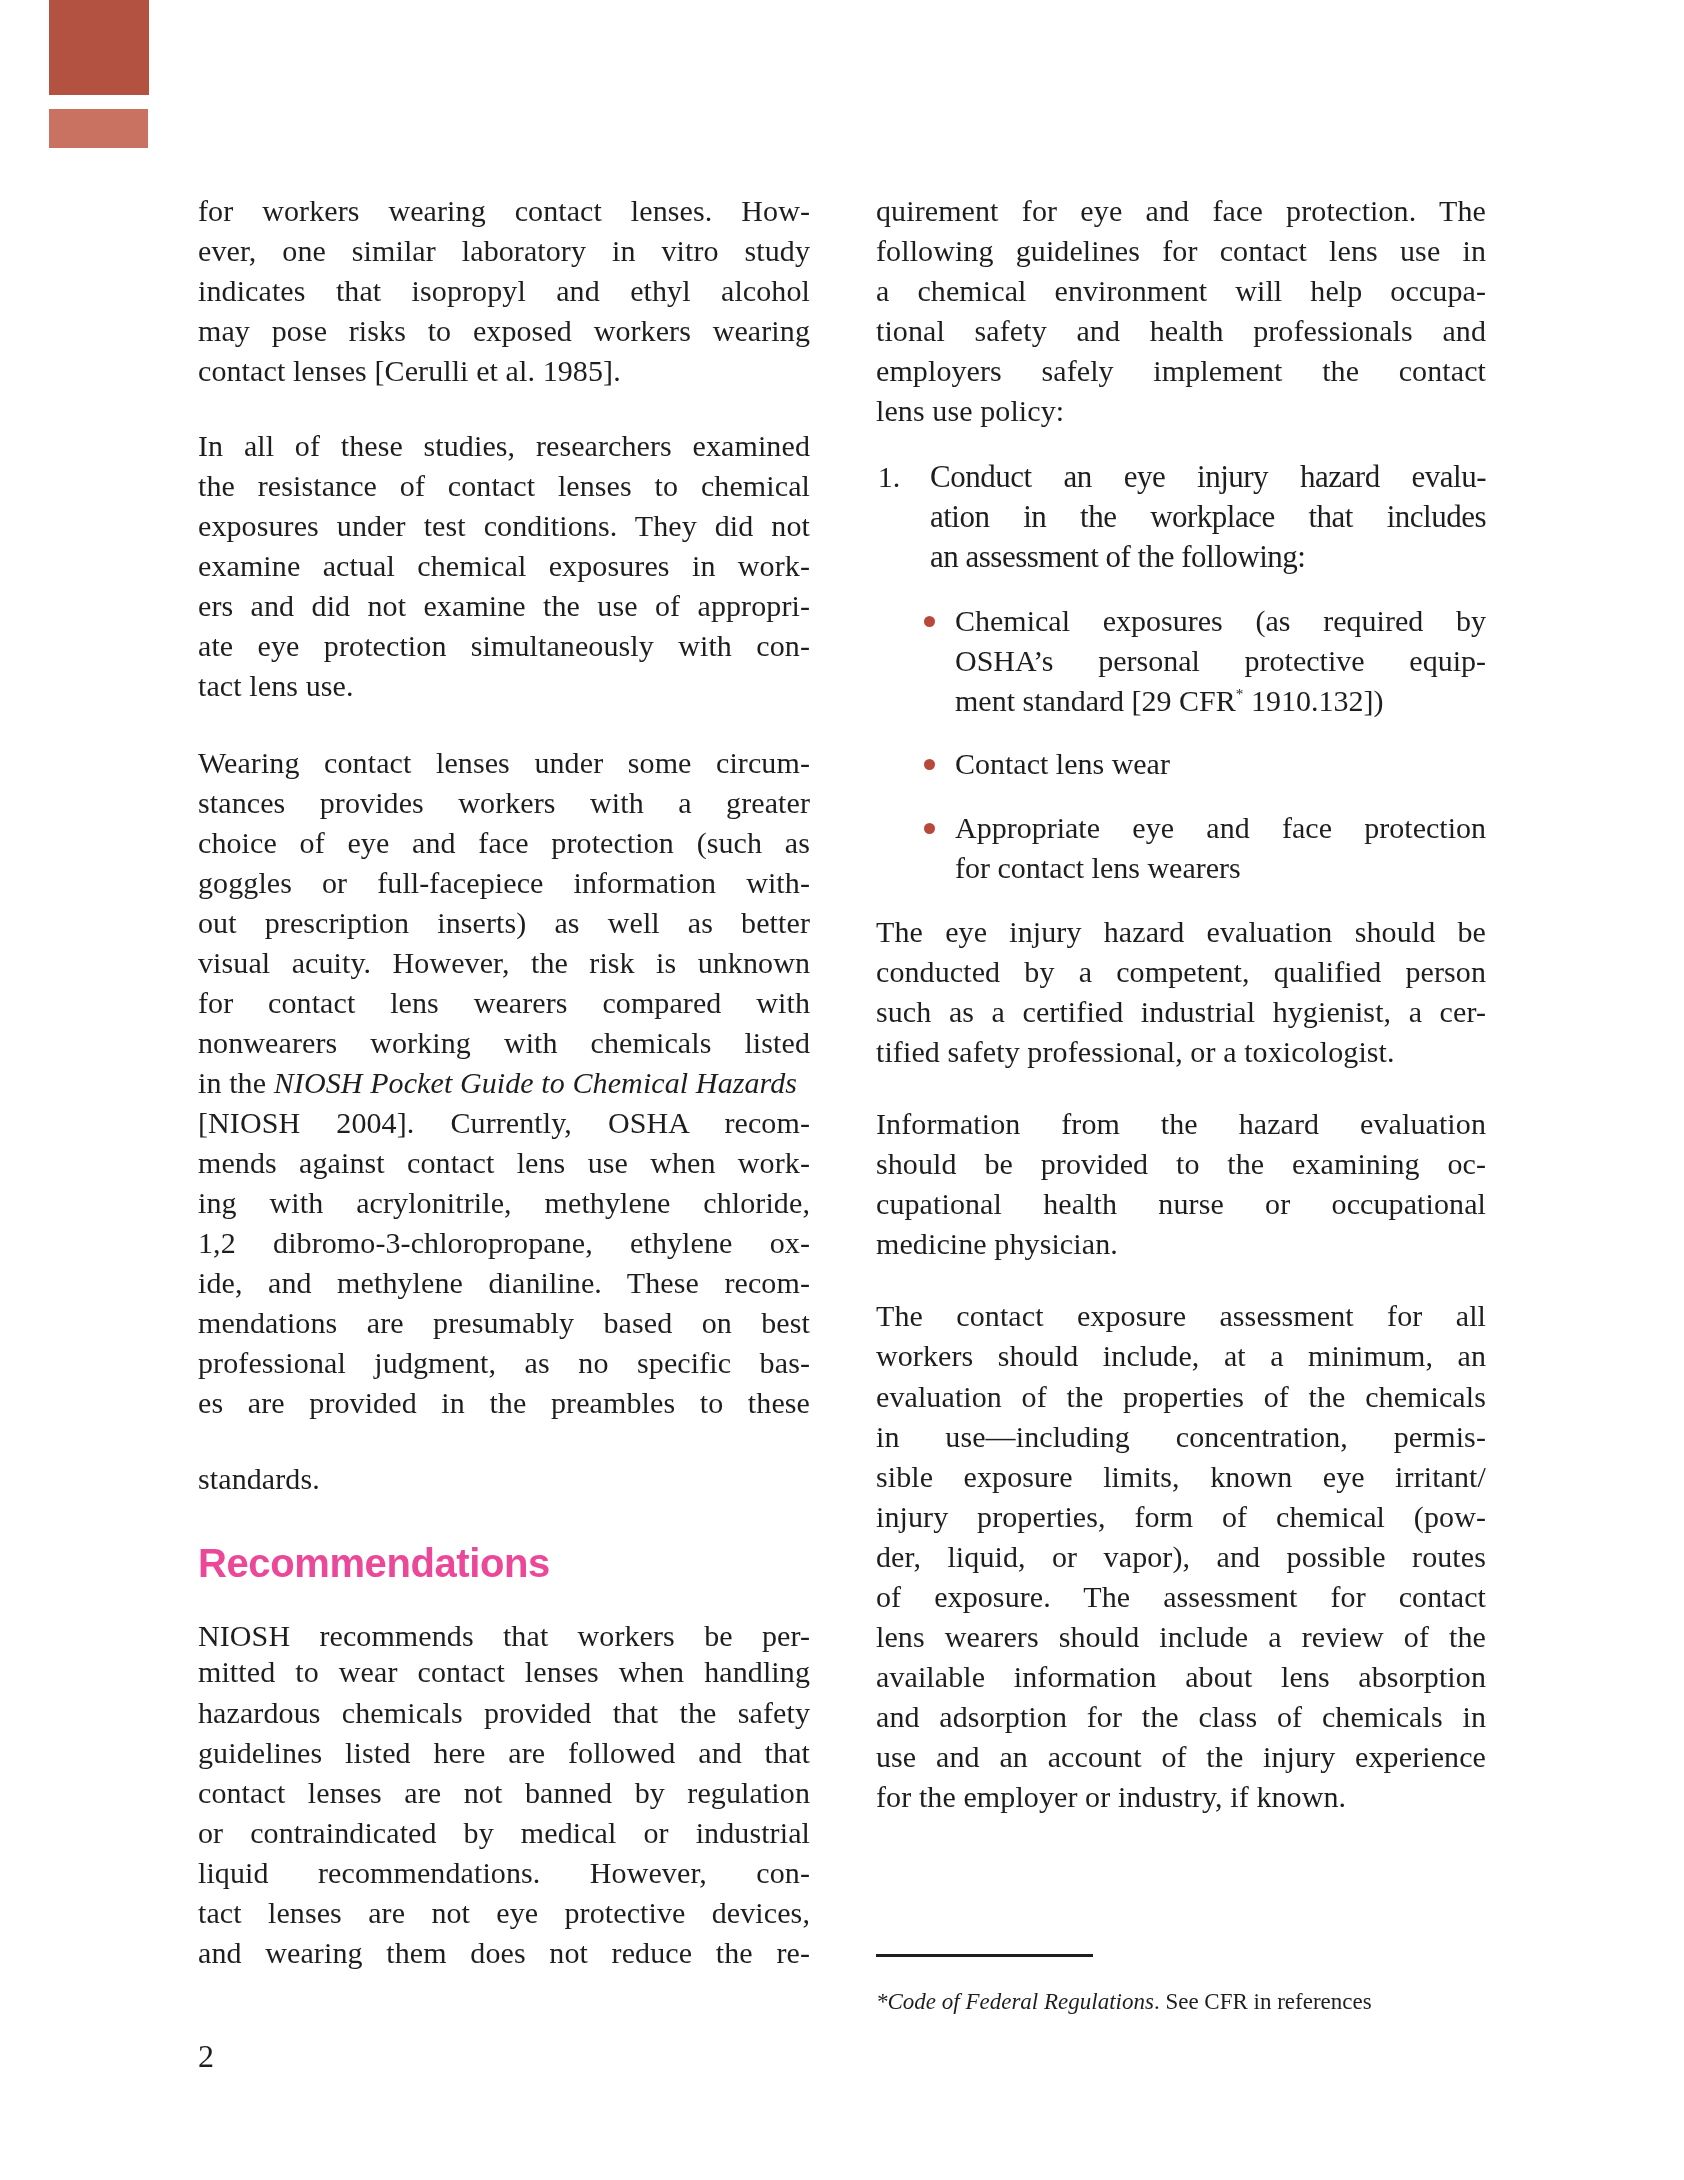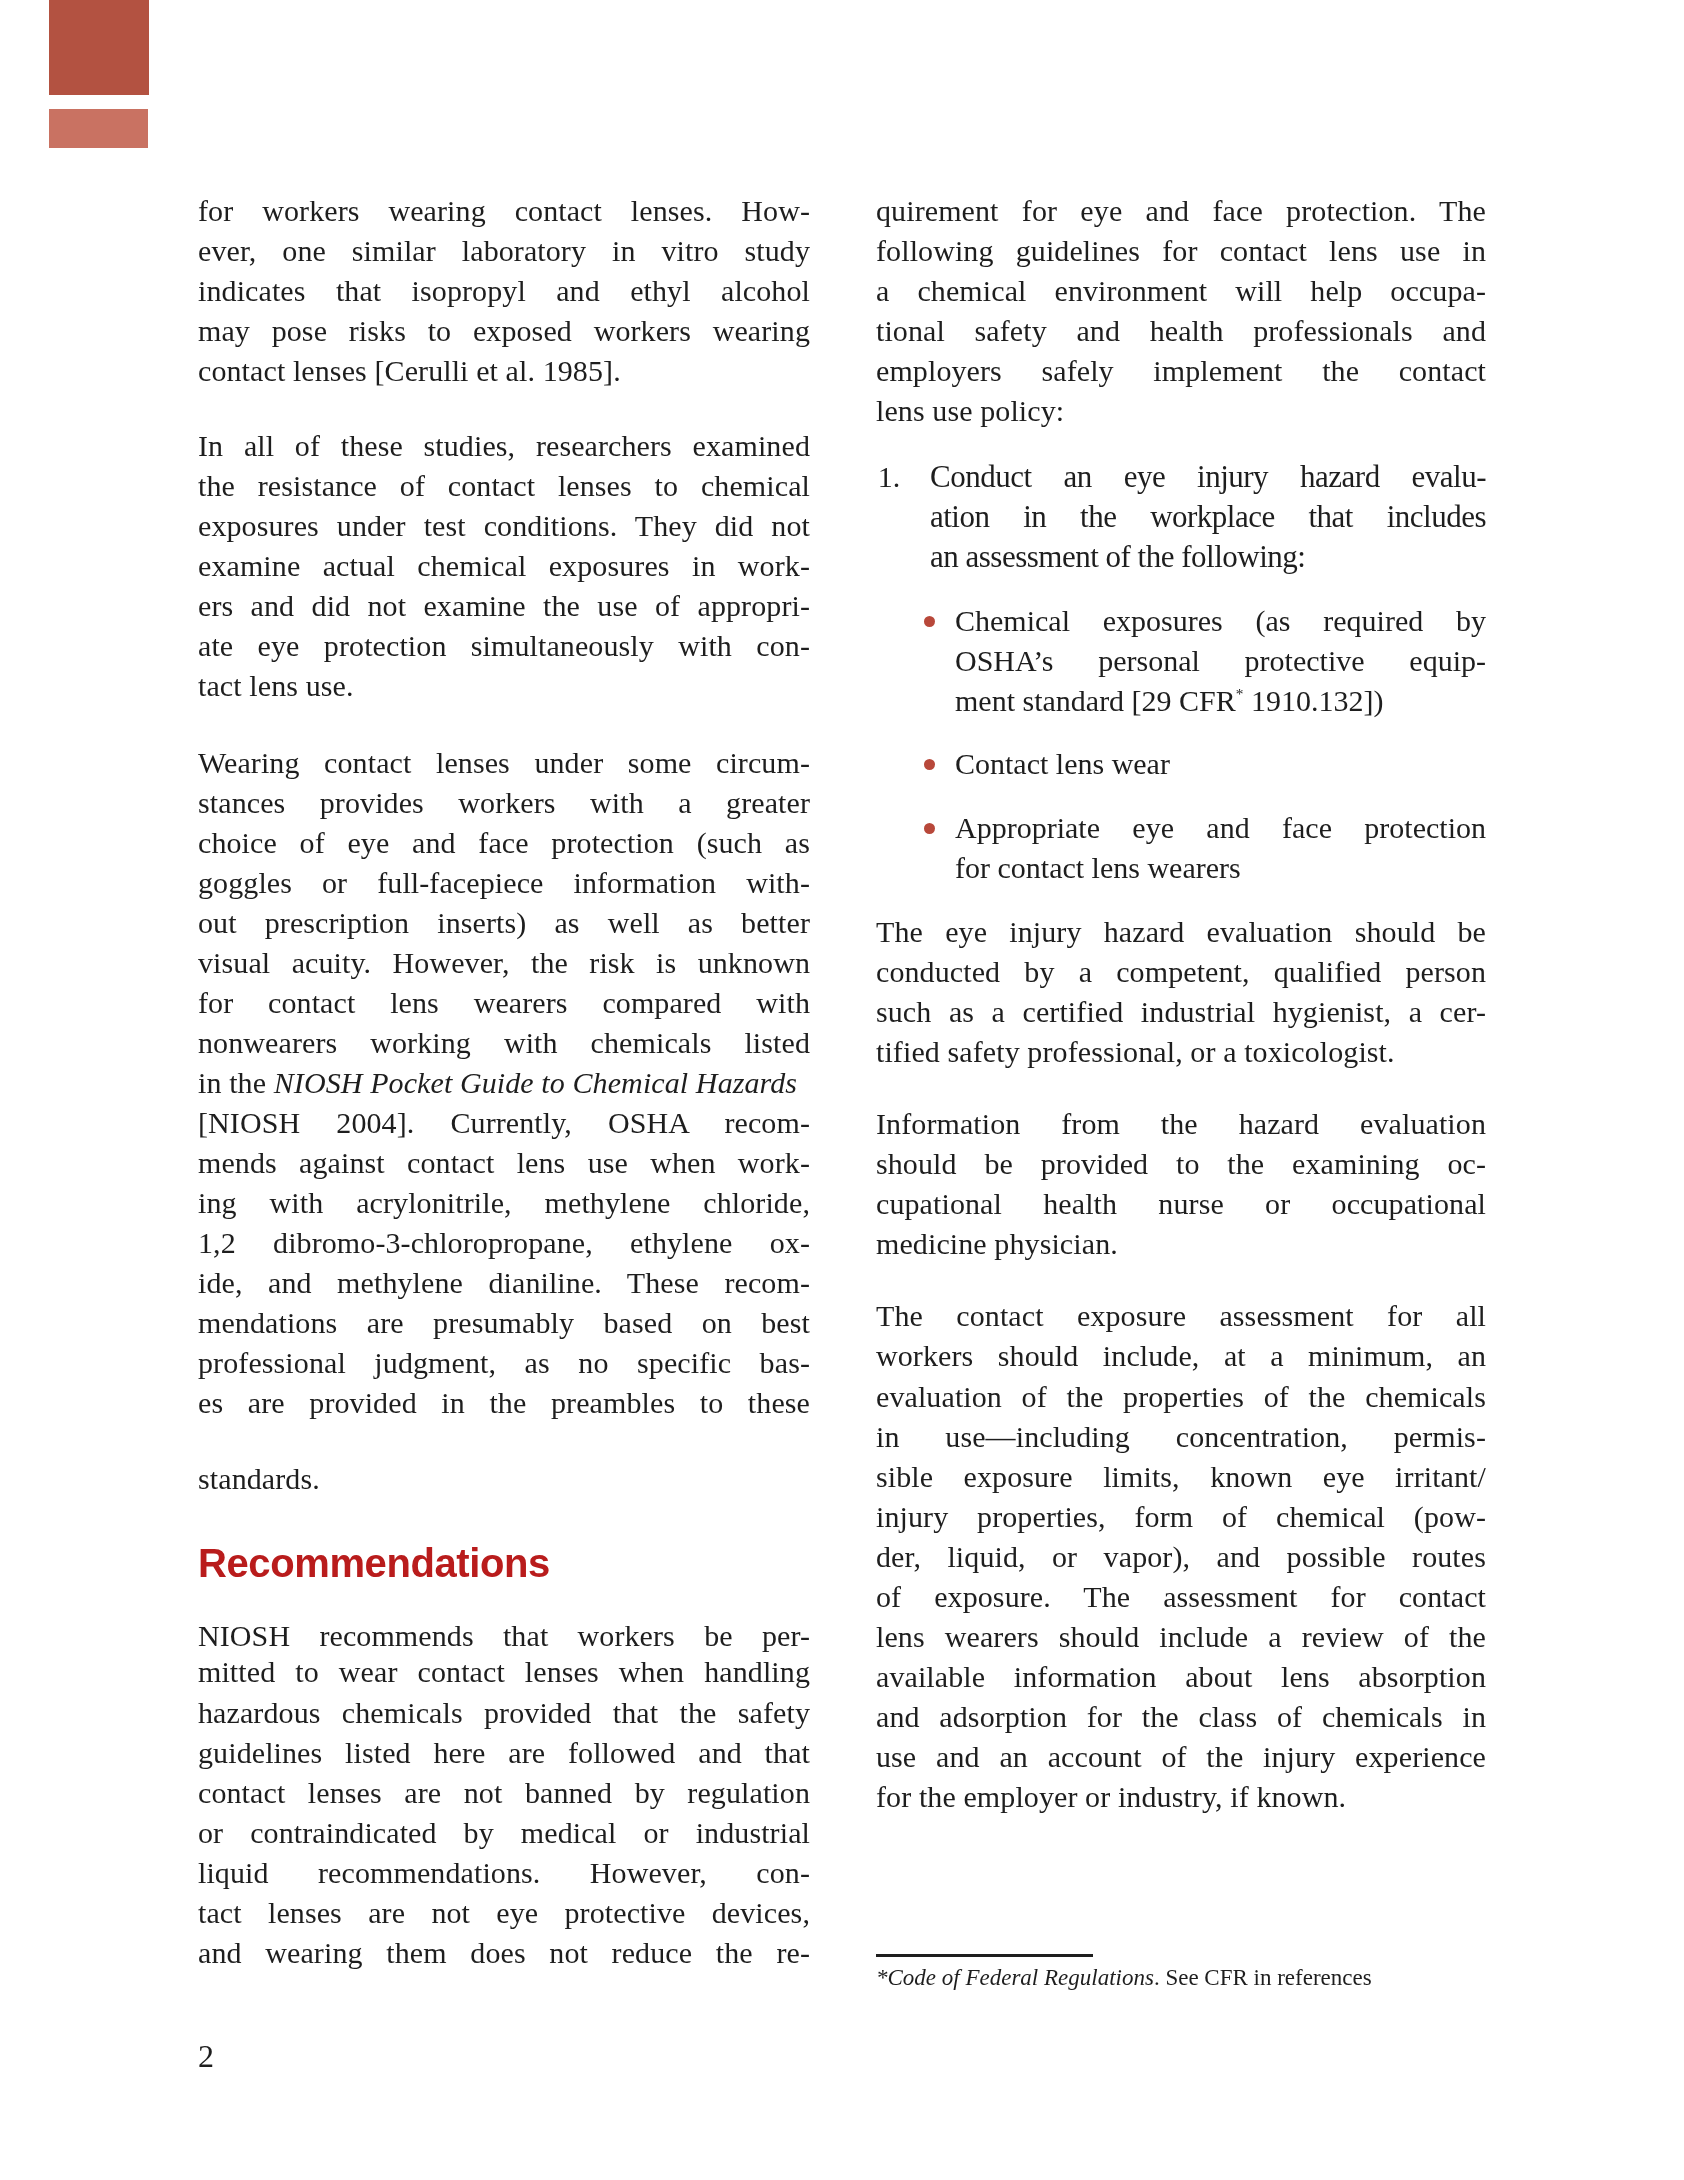--- a/index.html
+++ b/index.html
@@ -8,32 +8,32 @@
   .tab-top { position: absolute; left: 49px; top: 0; width: 100px; height: 95px; background: #B35241; }
   .tab-bottom { position: absolute; left: 49px; top: 109px; width: 99px; height: 39px; background: #C97262; }
   .col { position: absolute; }
   .col-left { left: 198px; width: 612px; }
   .col-right { left: 876px; width: 610px; }
   .line { position: absolute; left: 0; height: 40px; font-size: 30px; line-height: 40px;
           white-space: nowrap; text-align: justify; text-align-last: justify; letter-spacing: 0.1px; }
   .line.last { text-align-last: left; }
   .line i { font-style: italic; }
   .heading { position: absolute; left: 0; font-family: "Liberation Sans", "DejaVu Sans", sans-serif;
-             font-weight: bold; font-size: 40px; line-height: 51px; color: #b91c1c; letter-spacing: -0.4px; }
+             font-weight: bold; font-size: 40px; line-height: 51px; color: #ec4899; letter-spacing: -0.4px; }
   .num { position: absolute; left: 1.7px; font-size: 30px; line-height: 40px; }
   .bold-line { position: absolute; left: 54px; width: 556px; height: 40px; font-size: 31px; line-height: 40px;
                font-weight: normal; white-space: nowrap; text-align: justify; text-align-last: justify; letter-spacing: -0.5px; }
   .bold-line.last { text-align-last: left; }
   .bullet-dot { position: absolute; left: 48px; width: 11px; height: 11px; border-radius: 50%; background: #B8483A; }
   .bline { position: absolute; left: 79px; width: 531px; height: 40px; font-size: 30px; line-height: 40px;
            white-space: nowrap; text-align: justify; text-align-last: justify; }
   .bline.last { text-align-last: left; }
   sup { font-size: 15.3px; line-height: 0; vertical-align: 12px; }
   .fn-rule { position: absolute; left: 0; width: 217px; height: 2.6px; background: #1e1e1e; }
-  .fn-text { position: absolute; left: 0; font-size: 23px; line-height: 31px; white-space: nowrap; }
+  .fn-text { position: absolute; left: 0; font-size: 23px; line-height: 31px; white-space: nowrap; margin-top: 24px; }
   .page-num { position: absolute; left: 198px; top: 2036px; font-size: 32px; line-height: 40px; }
 </style>
 </head>
 <body>
 
 <div class="tab-top"></div>
 <div class="tab-bottom"></div>
 
 <div class="col col-left">
 

